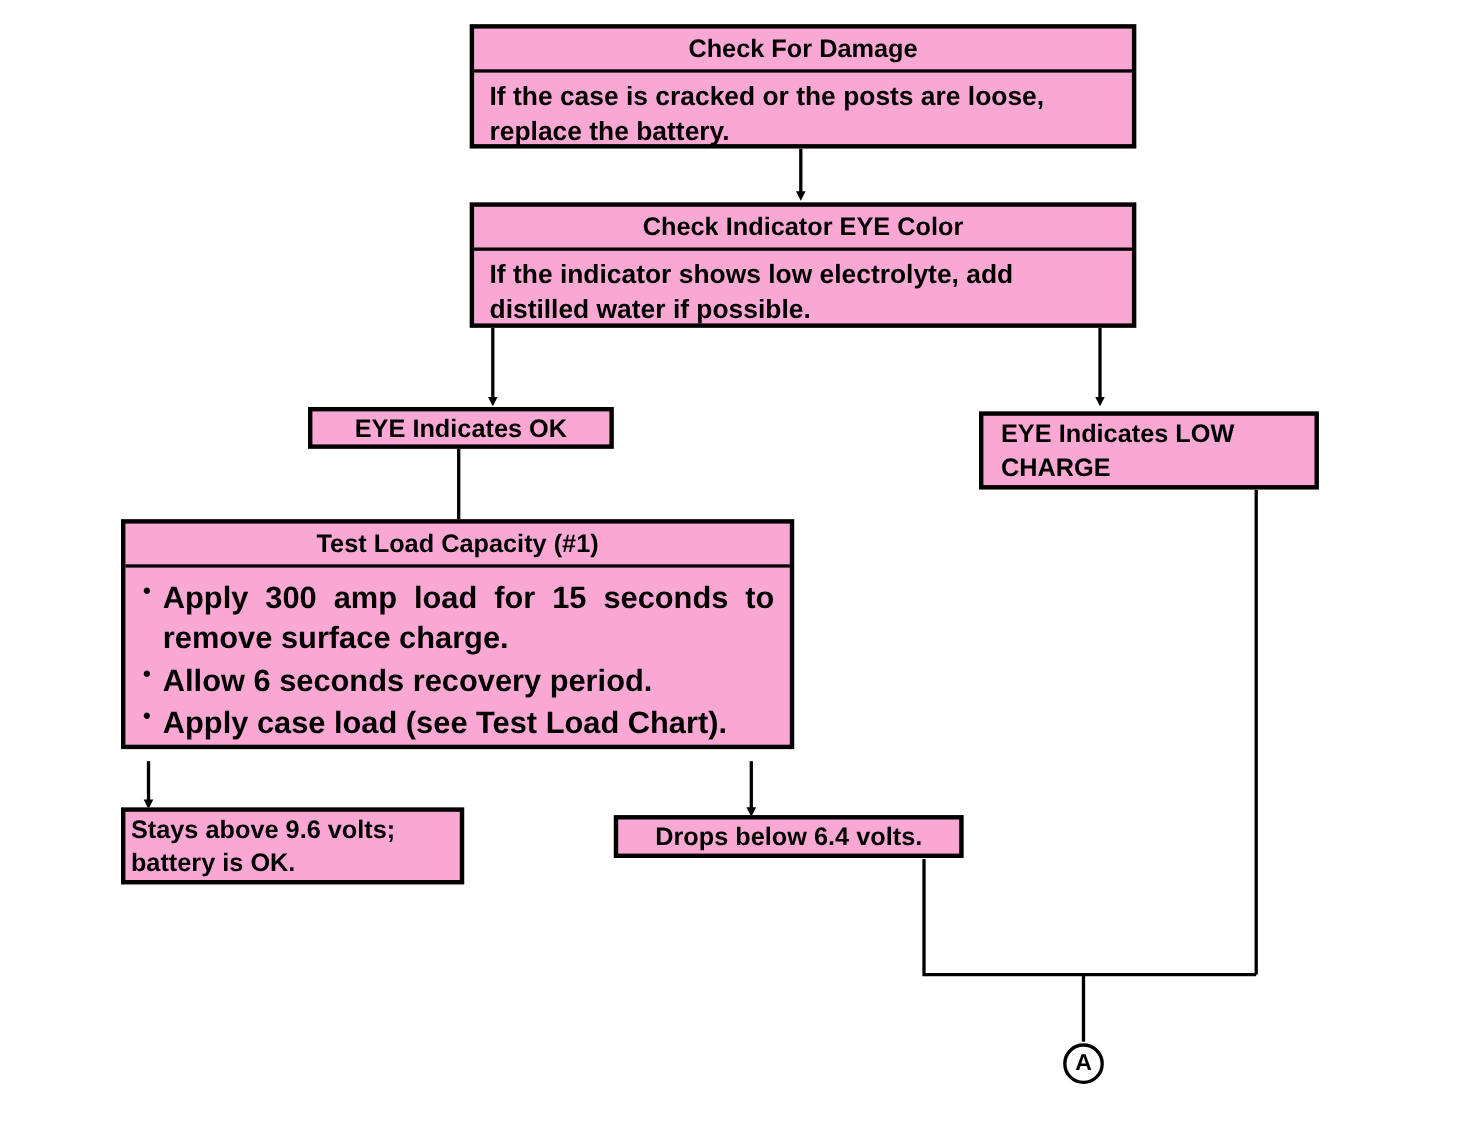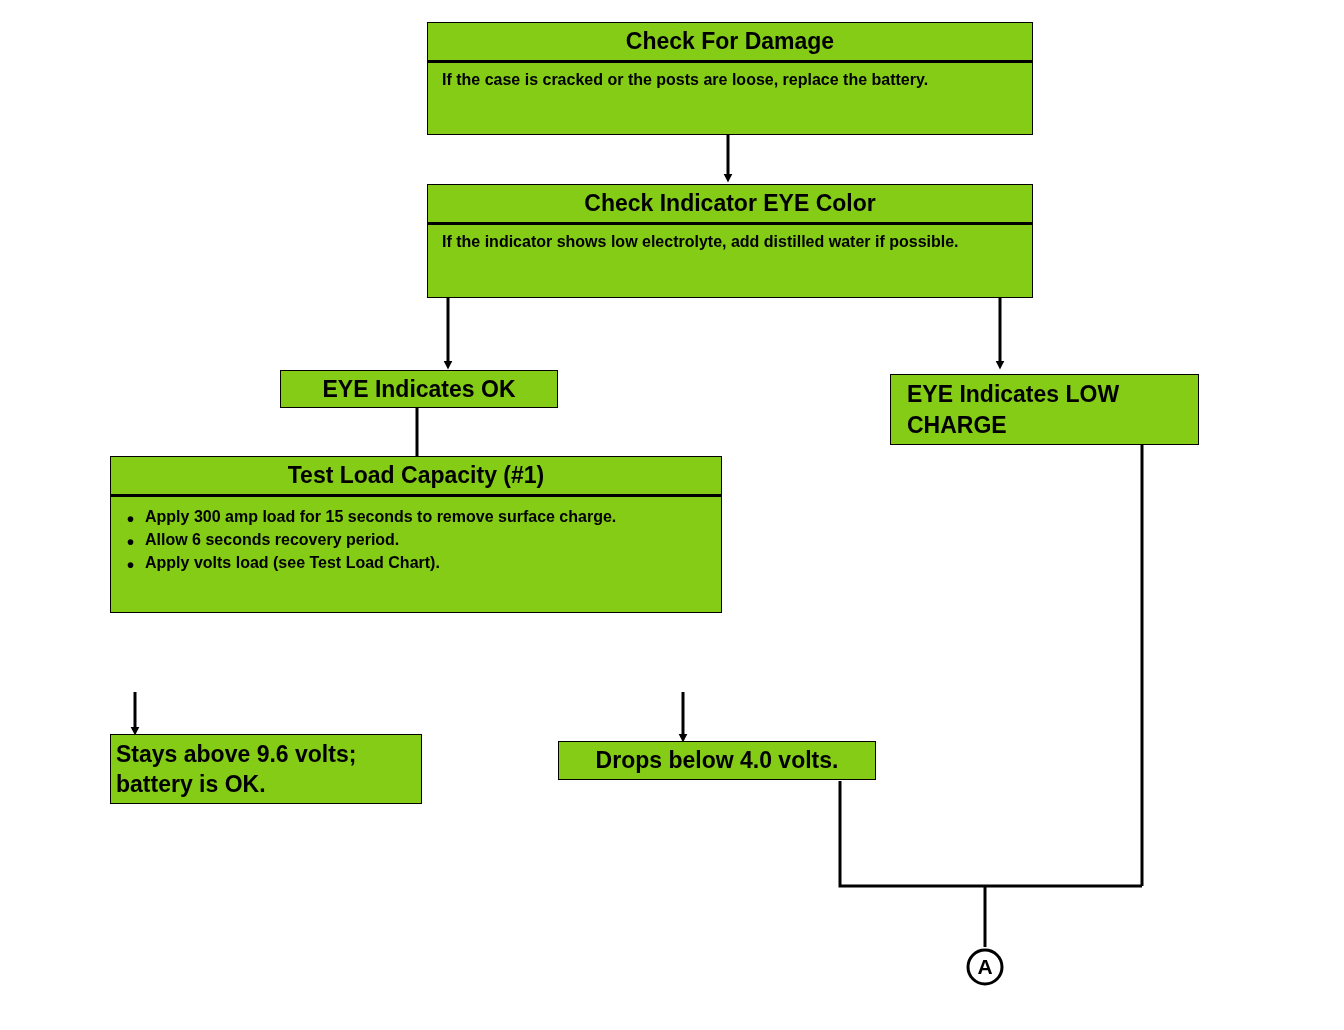--- a/index.html
+++ b/index.html
@@ -1,33 +1,33 @@
 <!DOCTYPE html>
 <html><head>
 <meta charset="utf-8">
 <style>
   html,body{margin:0;padding:0;background:#ffffff;}
   body{width:1344px;height:1030px;overflow:hidden;
        font-family:"Liberation Sans","DejaVu Sans",sans-serif;color:#000;}
   #stage{position:relative;width:1344px;height:1030px;background:#fff;}
 
-  .box{position:absolute;box-sizing:border-box;border:1px solid #000000;background:#84cc16;}
+  .box{position:absolute;box-sizing:border-box;border:4px solid #000000;background:#f9a8d4;}
   .box .hdr{box-sizing:border-box;width:100%;text-align:center;font-weight:bold;
             border-bottom:3px solid #000;display:flex;align-items:center;justify-content:center;}
   .box .body{box-sizing:border-box;padding:6px 14px 4px 14px;font-weight:bold;}
   .box .solo{box-sizing:border-box;width:100%;height:100%;display:flex;align-items:center;
              font-weight:bold;}
 
-  .f22{font-size:16px;}
+  .f22{font-size:24px;}
   .f23{font-size:23px;}
   .lh{line-height:1.32;}
 
   ul.bl{margin:0;padding:0;list-style:none;}
   ul.bl li{position:relative;padding-left:20px;margin:0 0 2px 0;font-weight:bold;
-           font-size:16px;line-height:1.30;}
+           font-size:28px;line-height:1.30;}
   ul.bl li:before{content:"\2022";position:absolute;left:2px;top:-1px;font-size:20px;}
   .just{text-align:justify;text-align-last:left;}
 
   svg.wires{position:absolute;left:0;top:0;width:1344px;height:1030px;pointer-events:none;}
   .conn-label{position:absolute;font-weight:bold;font-size:21px;}
 </style>
 </head>
 <body>
 
 <div id="stage">
@@ -71,34 +71,34 @@
   </div>
 
   <div class="box" style="left:280px;top:370px;width:278px;height:38px;">
     <div class="solo f23" style="justify-content:center;">EYE Indicates OK</div>
   </div>
 
   <div class="box" style="left:890px;top:374px;width:309px;height:71px;">
     <div class="solo f23 lh" style="padding:0 16px;">EYE Indicates LOW CHARGE</div>
   </div>
 
-  <div class="box" style="left:110px;top:456px;width:612px;height:157px;">
+  <div class="box" style="left:110px;top:472px;width:612px;height:209px;">
     <div class="hdr f23" style="height:40px;">Test Load Capacity (#1)</div>
     <div class="body" style="height:166px;padding-top:10px;">
       <ul class="bl">
         <li class="just">Apply 300 amp load for 15 seconds to remove surface charge.</li>
         <li>Allow 6 seconds recovery period.</li>
-        <li>Apply volts load (see Test Load Chart).</li>
+        <li>Apply case load (see Test Load Chart).</li>
       </ul>
     </div>
   </div>
 
   <div class="box" style="left:110px;top:734px;width:312px;height:70px;">
     <div class="solo f23 lh" style="padding:0 5px;">Stays above 9.6 volts; battery is OK.</div>
   </div>
 
   <div class="box" style="left:558px;top:741px;width:318px;height:39px;">
-    <div class="solo f23" style="justify-content:center;">Drops below 4.0 volts.</div>
+    <div class="solo f23" style="justify-content:center;">Drops below 6.4 volts.</div>
   </div>
 
   <div class="conn-label" style="left:985px;top:967px;transform:translate(-50%,-50%);">A</div>
 
 </div>
 
 </body></html>

